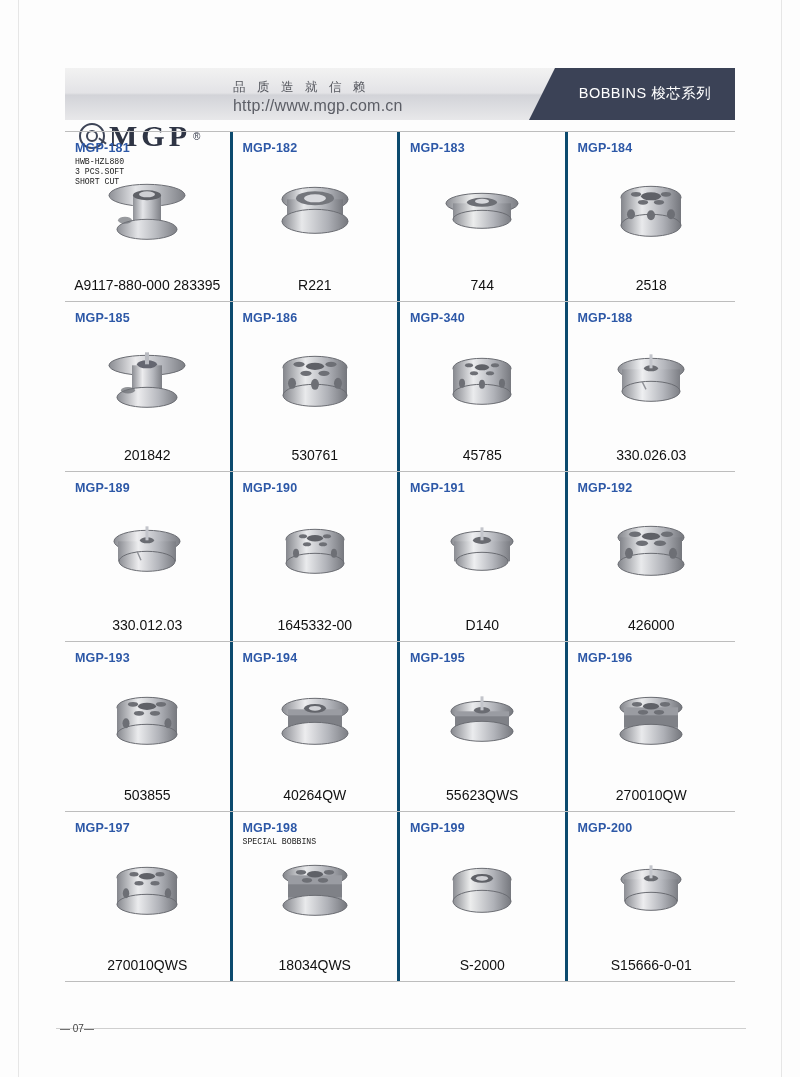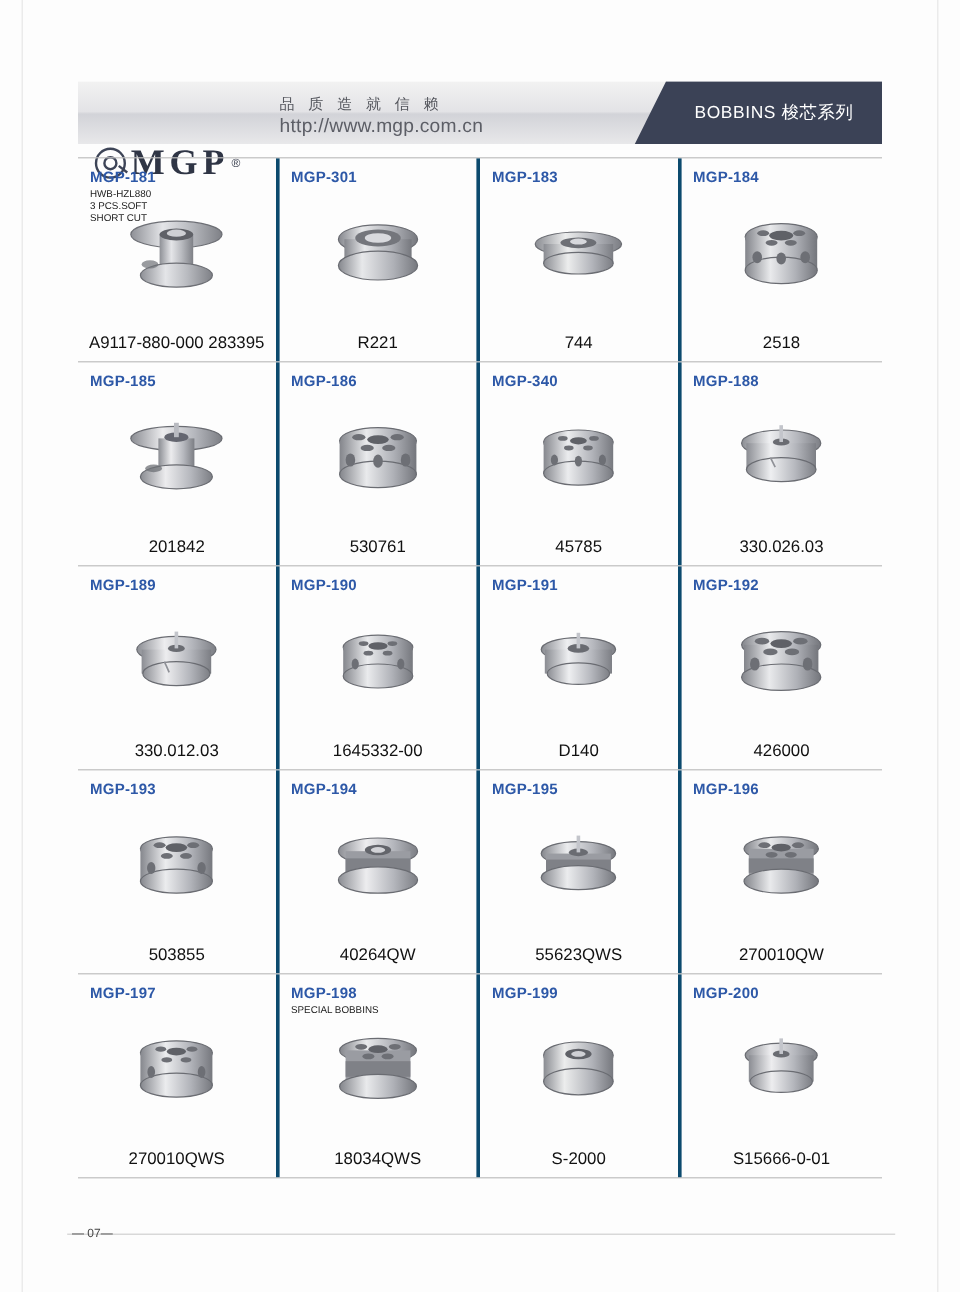--- a/index.html
+++ b/index.html
@@ -95,21 +95,21 @@
     box-sizing:border-box;
     border-right:3px solid #0c4a6e;
     position:relative;
     padding:9px 10px 0 10px;
   }
   .cell:last-child{border-right:none;}
   .model{
     color:#2d58a7;font-size:12.5px;font-weight:bold;letter-spacing:.2px;
   }
   .sub{
-    color:#222;font-size:8.2px;line-height:10px;margin-top:2px;white-space:pre-line;
+    color:#222;font-size:8.2px;line-height:10px;margin-top:2px;white-space:pre-line;font-family:Liberation Mono, monospace;
   }
   .partno{
     position:absolute;left:0;bottom:8px;width:100%;
     text-align:center;font-size:14px;color:#111;
   }
   .img{
     position:absolute;left:50%;top:50%;transform:translate(-50%,-52%);
     width:110px;height:84px;
   }
   .img svg{display:block;width:110px;height:84px;}
@@ -170,21 +170,21 @@
             <ellipse cx="55" cy="56" rx="30" ry="10" fill="url(#g1)" stroke="#6d6f75"></ellipse>
             <ellipse cx="55" cy="22" rx="14" ry="5" fill="#5f6167"></ellipse>
             <ellipse cx="55" cy="21" rx="8" ry="3" fill="#cfd0d4"></ellipse>
             <ellipse cx="33" cy="47" rx="7" ry="3.5" fill="#6e7076" opacity=".7"></ellipse>
           </svg>
         </div>
         <div class="partno">A9117-880-000  283395</div>
       </div>
 
       <div class="cell">
-        <div class="model">MGP-301</div>
+        <div class="model">MGP-182</div>
         <div class="sub"></div>
         <div class="img">
           <svg viewBox="0 0 110 84">
             <defs>
               <linearGradient id="g2" x1="0" y1="0" x2="1" y2="0">
                 <stop offset="0" stop-color="#85878d"></stop>
                   <stop offset=".3" stop-color="#e7e8ea"></stop>
                 <stop offset=".7" stop-color="#aeb0b6"></stop>
                   <stop offset="1" stop-color="#76787e"></stop>
               </linearGradient>

